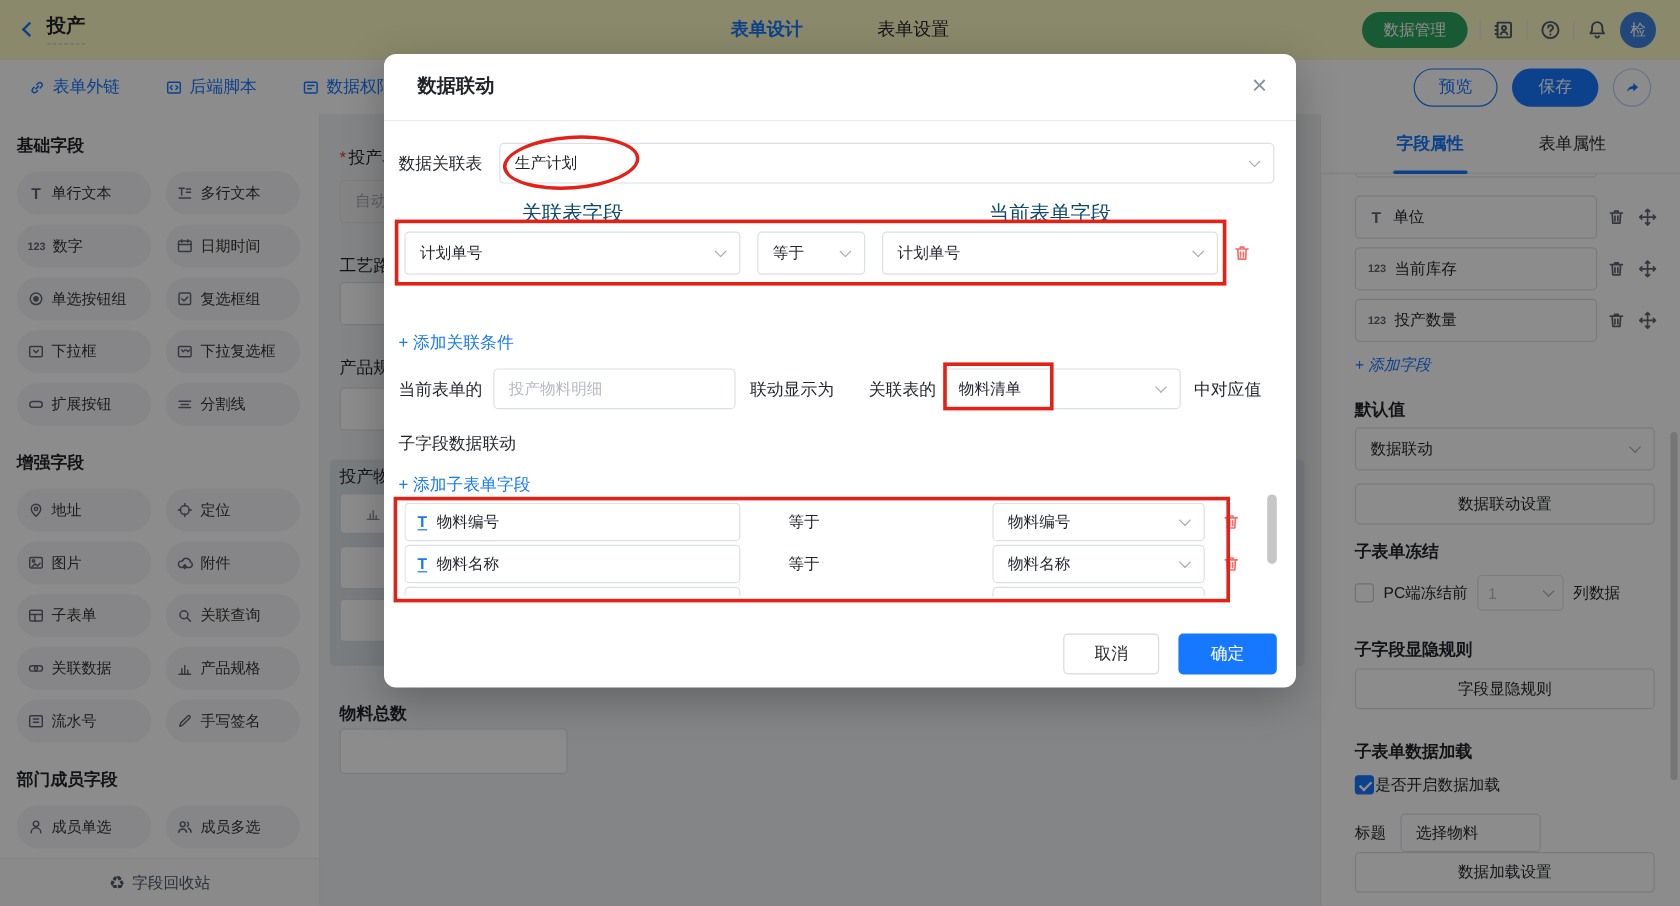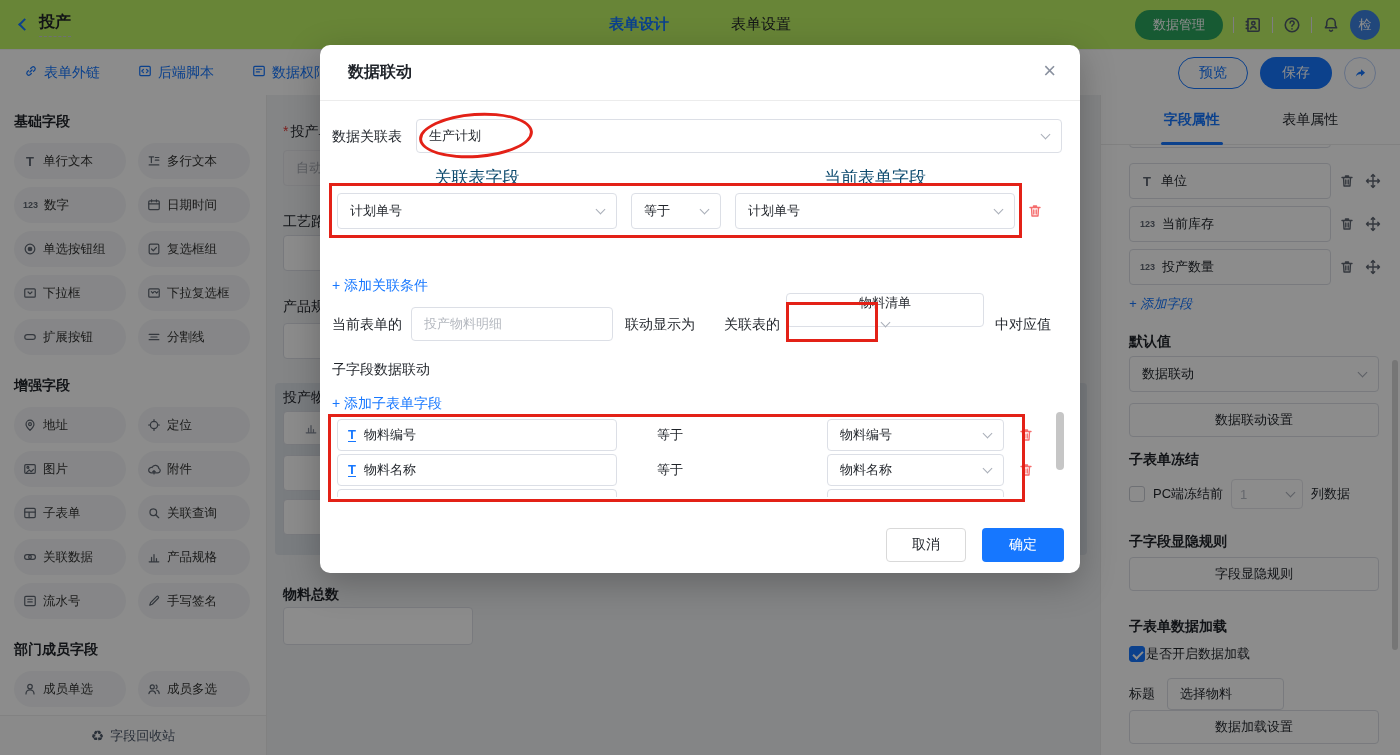--- a/index.html
+++ b/index.html
@@ -4,34 +4,34 @@
 <style>
   *{margin:0;padding:0;box-sizing:border-box;font-family:"Liberation Sans","DejaVu Sans",sans-serif;}
   html,body{width:1400px;height:755px;overflow:hidden;background:#f1f2f4;}
   .abs{position:absolute;}
   .app{position:relative;width:1400px;height:755px;}
   .ic{width:14px;height:14px;flex:none;stroke:currentColor;fill:none;stroke-width:1.4;stroke-linecap:round;stroke-linejoin:round;}
   .ic16{width:16px;height:16px;}
   .ic18{width:18px;height:18px;}
   .cv{width:7px;height:7px;border-right:1.5px solid #a9aeb8;border-bottom:1.5px solid #a9aeb8;transform:rotate(45deg);margin-top:-4px;flex:none;}
   
-  .topbar{left:0;top:0;width:1400px;height:50px;background:#bef264;border-bottom:1px solid #f2f3f5;display:flex;align-items:center;padding:0 20px;z-index:2;}
+  .topbar{left:0;top:0;width:1400px;height:50px;background:#fef9c3;border-bottom:1px solid #f2f3f5;display:flex;align-items:center;padding:0 20px;z-index:2;}
   .back{display:flex;align-items:center;gap:10px;cursor:pointer;}
   .chev-left{width:9px;height:9px;border-left:2px solid #1677ff;border-bottom:2px solid #1677ff;transform:rotate(45deg);}
   .form-name{font-size:16px;font-weight:700;color:#1f2329;border-bottom:1px dashed #c9ccd4;padding-bottom:3px;}
   .top-tabs{position:absolute;left:50%;transform:translateX(-50%);display:flex;gap:62px;font-size:15px;}
   .top-tab{color:#1f2329;cursor:pointer;}
   .top-tab.active{color:#1677ff;font-weight:600;}
   .top-right{margin-left:auto;display:flex;align-items:center;gap:10px;color:#4e5969;}
   .pill-green{height:30px;padding:0 18px;border-radius:16px;background:#2ba45d;color:#fff;font-size:13px;display:flex;align-items:center;cursor:pointer;}
   .vdiv{width:1px;height:16px;background:#e5e6eb;}
   .avatar{width:30px;height:30px;border-radius:50%;background:#3d82e0;color:#fff;font-size:13px;display:flex;align-items:center;justify-content:center;}
   
   .toolbar{left:0;top:50px;width:1400px;height:45px;background:#fff;display:flex;align-items:center;padding:0 24px;gap:38px;z-index:2;}
-  .tb-item{display:flex;align-items:flex-start;gap:6px;color:#1677ff;font-size:14px;cursor:pointer;}
+  .tb-item{display:flex;align-items:center;gap:6px;color:#1677ff;font-size:14px;cursor:pointer;}
   .tb-right{margin-left:auto;display:flex;align-items:center;gap:12px;}
   .btn-preview{height:32px;padding:0 20px;border-radius:16px;border:1px solid #1677ff;color:#1677ff;background:#fff;font-size:14px;display:flex;align-items:center;cursor:pointer;}
   .btn-save{height:32px;padding:0 22px;border-radius:16px;background:#1677ff;color:#fff;font-size:14px;display:flex;align-items:center;cursor:pointer;}
   .btn-share{width:32px;height:32px;border-radius:50%;border:1px solid #b9d0f8;display:flex;align-items:center;justify-content:center;color:#1677ff;cursor:pointer;}
   
   .sidebar{left:0;top:95px;width:267px;height:620px;background:#fff;border-right:1px solid #ececec;padding:18px 14px 0 14px;overflow:hidden;}
   .sec-title{font-size:14px;font-weight:700;color:#1f2329;margin:0 0 12px 0;}
   .pill-grid{display:grid;grid-template-columns:112px 112px;column-gap:12px;row-gap:8px;margin-bottom:22px;}
   .fpill{height:36px;border-radius:18px;background:#f4f5f7;display:flex;align-items:center;gap:6px;padding:0 9px;font-size:12.5px;color:#333;cursor:pointer;white-space:nowrap;overflow:hidden;}
   .fpill .ic{color:#5f6672;}
@@ -454,21 +454,21 @@
       </svg>
 
     <div class="m-link" style="left:12px;top:232px;">+ 添加关联条件</div>
 
     <div class="abs m-label" style="left:12px;top:271px;">当前表单的</div>
     <div class="abs m-input" style="left:91px;top:262px;width:202px;">
         <span class="ph">投产物料明细</span>
       </div>
     <div class="abs m-label" style="left:305px;top:271px;">联动显示为</div>
     <div class="abs m-label" style="left:404px;top:271px;">关联表的</div>
-    <div class="abs m-select" style="left:466px;top:248px;width:198px;flex-direction:column;">
+    <div class="abs m-select" style="left:466px;top:262px;width:198px;">
         <span>物料清单</span>
         <span class="cv"></span>
       </div>
     <div class="abs m-label" style="left:675px;top:271px;">中对应值</div>
 
     <div class="abs m-label" style="left:12px;top:316px;">子字段数据联动</div>
     <div class="m-link" style="left:12px;top:350px;">+ 添加子表单字段</div>
 
     <div class="abs" style="left:17px;top:374px;width:712px;height:78px;overflow:hidden;">
       <div class="subrow">

